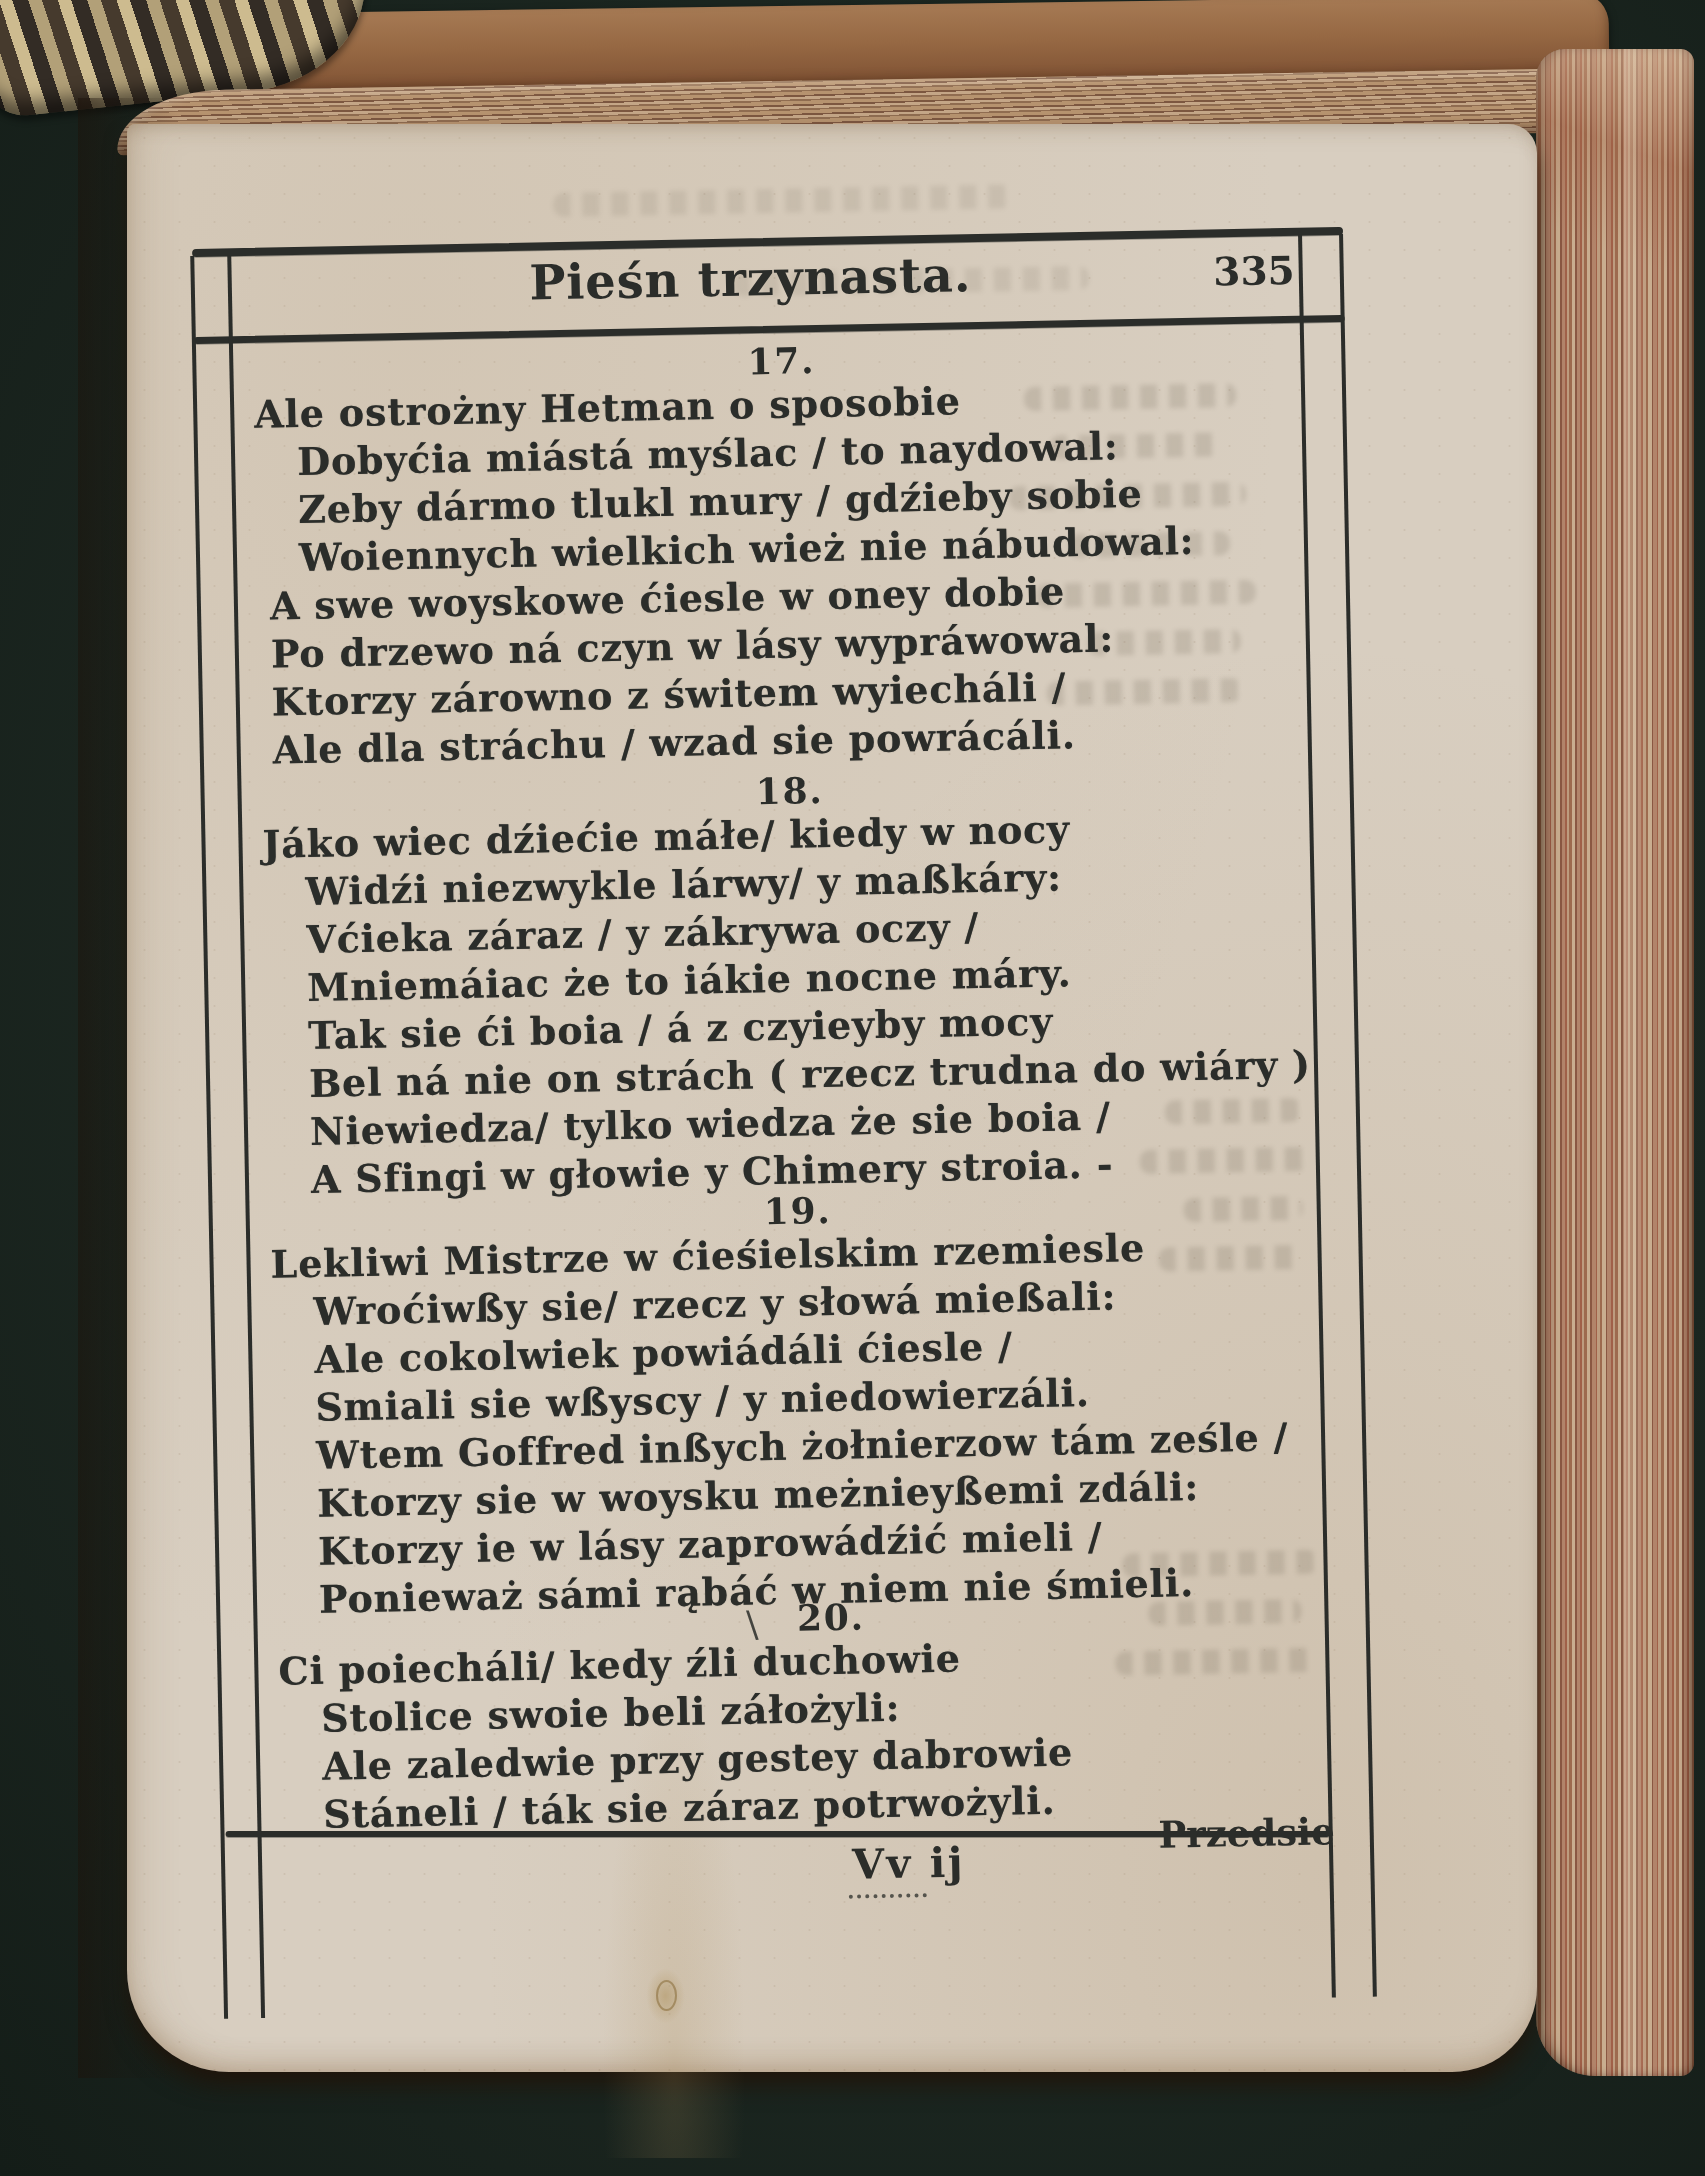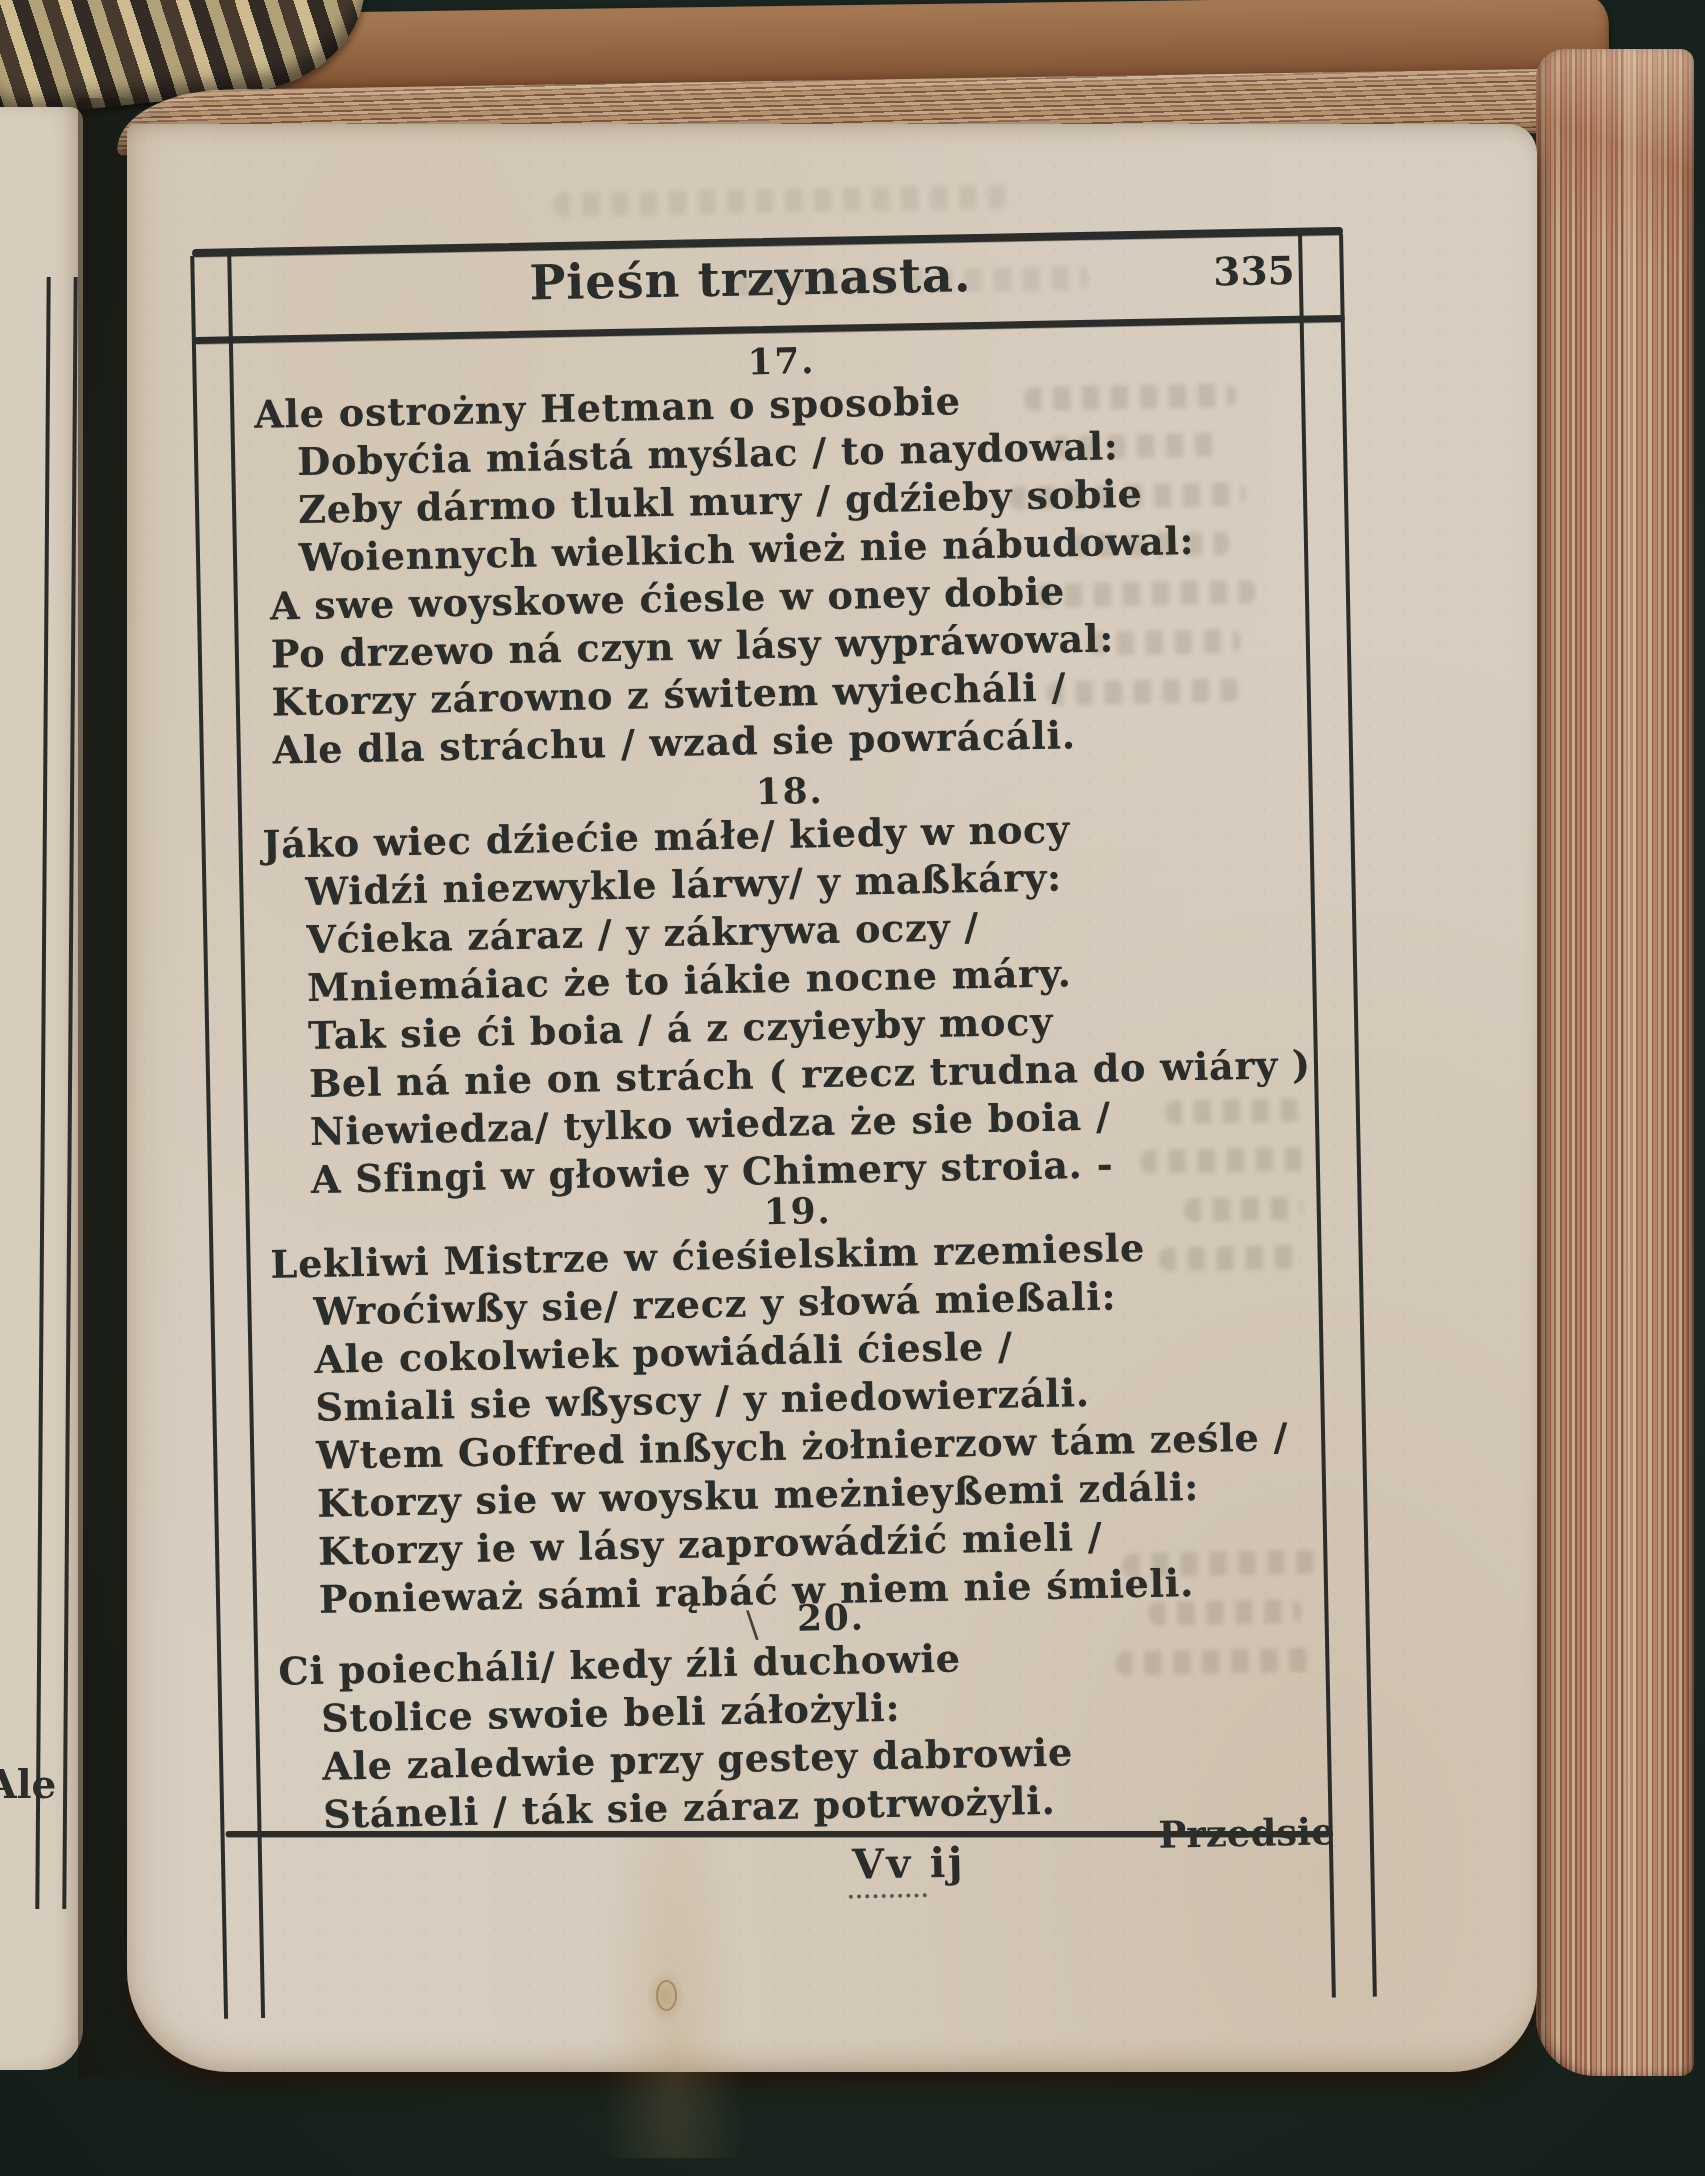--- a/index.html
+++ b/index.html
@@ -96,25 +96,20 @@
 </head>
 <body>
 
 <div class="screen">
 
   <div class="leather-top"></div>
   <div class="headband"></div>
   <div class="top-edges"></div>
   <div class="fore-edge"></div>
 
-  <div class="left-page">
-    <div class="lp-rule a"></div>
-    <div class="lp-rule b"></div>
-    <div class="lp-word">Ale</div>
-  </div>
   <div class="gutter"></div>
 
   <div class="main-page">
     <div class="stain-band"></div>
     <div class="stain-dot">
         <i></i>
       </div>
 
     <div class="frame">
 

